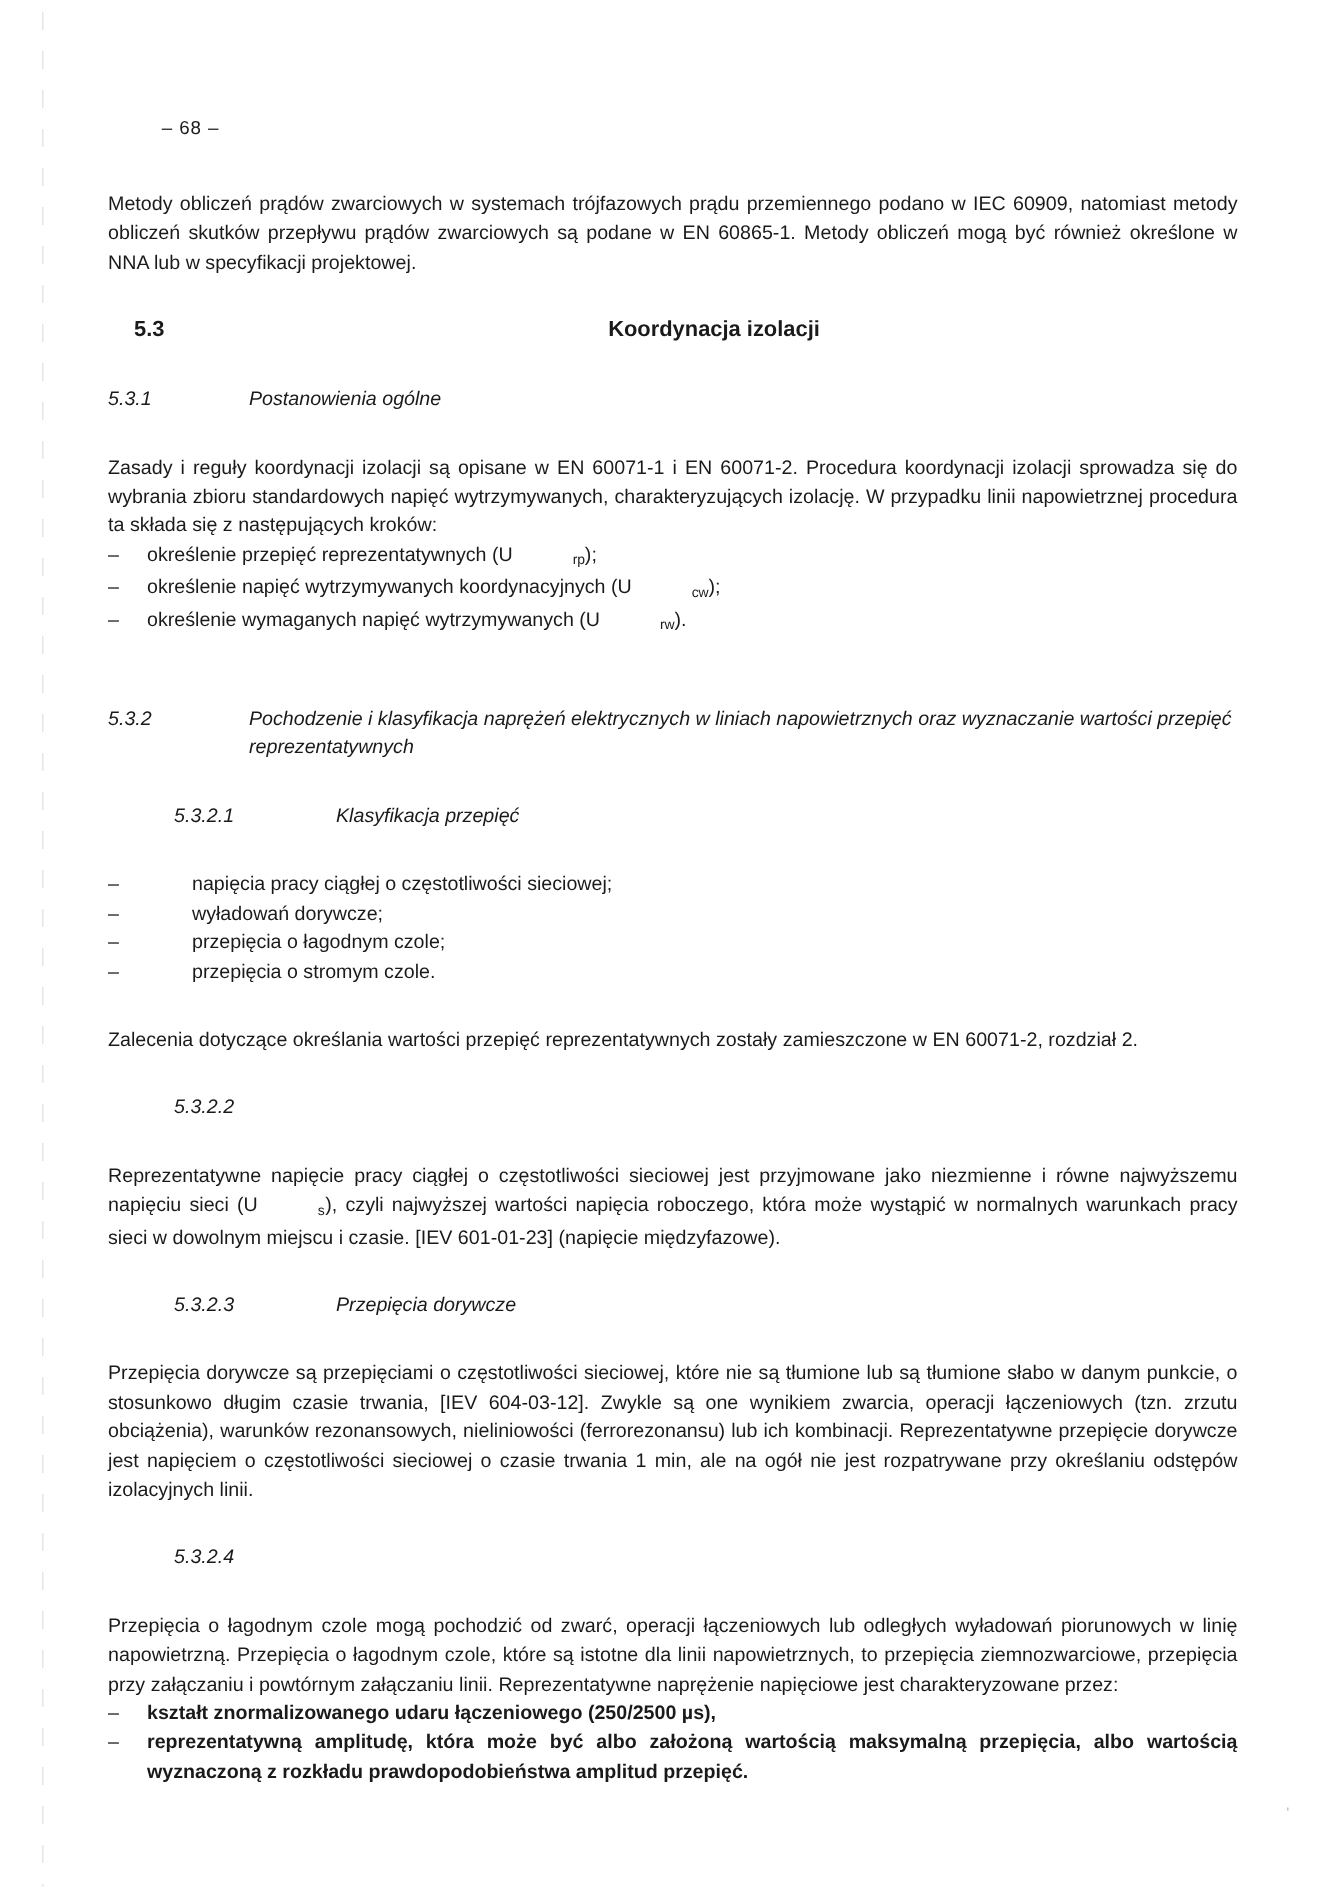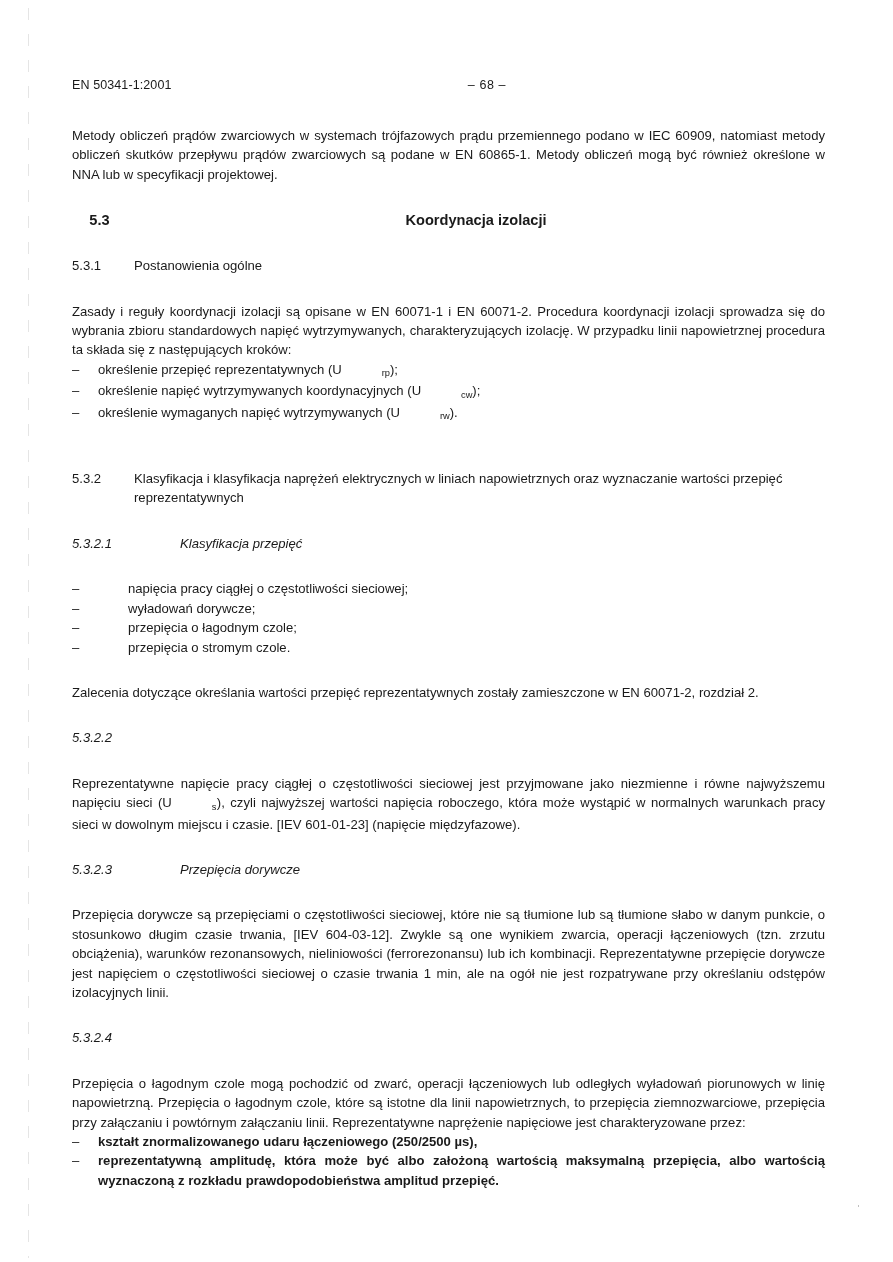--- a/index.html
+++ b/index.html
@@ -93,39 +93,42 @@
     font-weight: bold;
     line-height: 20px;
     display: flex;
     text-align: center;
   }
   .h2 .num { width: 55px; flex: 0 0 55px; }
   .h2 .ttl { flex: 1; }
 
   .h3 {
     font-size: 13.1px;
+    font-style: italic;
     line-height: 19.4px;
     display: flex;
+    gap: 32px;
   }
   .h3 .num { width: 62px; flex: 0 0 62px; }
   .h3 .ttl { flex: 1; }
 
   .h3.wide .num { width: 62px; flex: 0 0 62px; }
   .h3.wide .ttl { flex: 1; }
 
   .h4 {
     font-size: 13.1px;
     font-style: italic;
     line-height: 19.4px;
     display: flex;
   }
   .h4 .num {
     width: 108px;
     flex: 0 0 108px;
     font-style: italic;
+    margin-left: 44px;
   }
   .h4 .ttl { flex: 1; }
 
   
   ul.dash-list {
     list-style: none;
     margin: 0;
     padding: 0;
     font-size: 13.1px;
     line-height: 19.4px;
@@ -167,21 +170,20 @@
 <body>
 
 <div class="page">
 
   <div class="scan-artifact"></div>
   <div class="scan-artifact-2"></div>
 
   <div class="content">
 
     <div class="doc-header">
-      <span class="std-id">EN 50341-1:2001</span>
       <span class="page-num">– 68 –</span>
     </div>
 
     <div class="sp-after-intro"></div>
 
     <p class="body">Metody obliczeń prądów zwarciowych w systemach trójfazowych prądu przemiennego podano w IEC 60909, natomiast metody obliczeń skutków przepływu prądów zwarciowych są podane w EN 60865-1. Metody obliczeń mogą być również określone w NNA lub w specyfikacji projektowej.</p>
 
     <div class="sp-lg"></div>
 
     <div class="h2">
@@ -213,21 +215,21 @@
         <span class="dash">–</span>
         <span class="txt"><span>określenie wymaganych napięć wytrzymywanych (U</span><sub>rw</sub><span>).</span></span>
       </li>
     </ul>
 
     <div class="sp-xl"></div>
     <div class="sp-sm"></div>
 
     <div class="h3 wide">
       <span class="num">5.3.2</span>
-      <span class="ttl">Klasyfikacja i klasyfikacja naprężeń elektrycznych w liniach napowietrznych oraz wyznaczanie wartości przepięć reprezentatywnych</span>
+      <span class="ttl">Pochodzenie i klasyfikacja naprężeń elektrycznych w liniach napowietrznych oraz wyznaczanie wartości przepięć reprezentatywnych</span>
     </div>
 
     <div class="sp-lg"></div>
 
     <div class="h4">
       <span class="num">5.3.2.1</span>
       <span class="ttl">Klasyfikacja przepięć</span>
     </div>
 
     <div class="sp-lg"></div>

